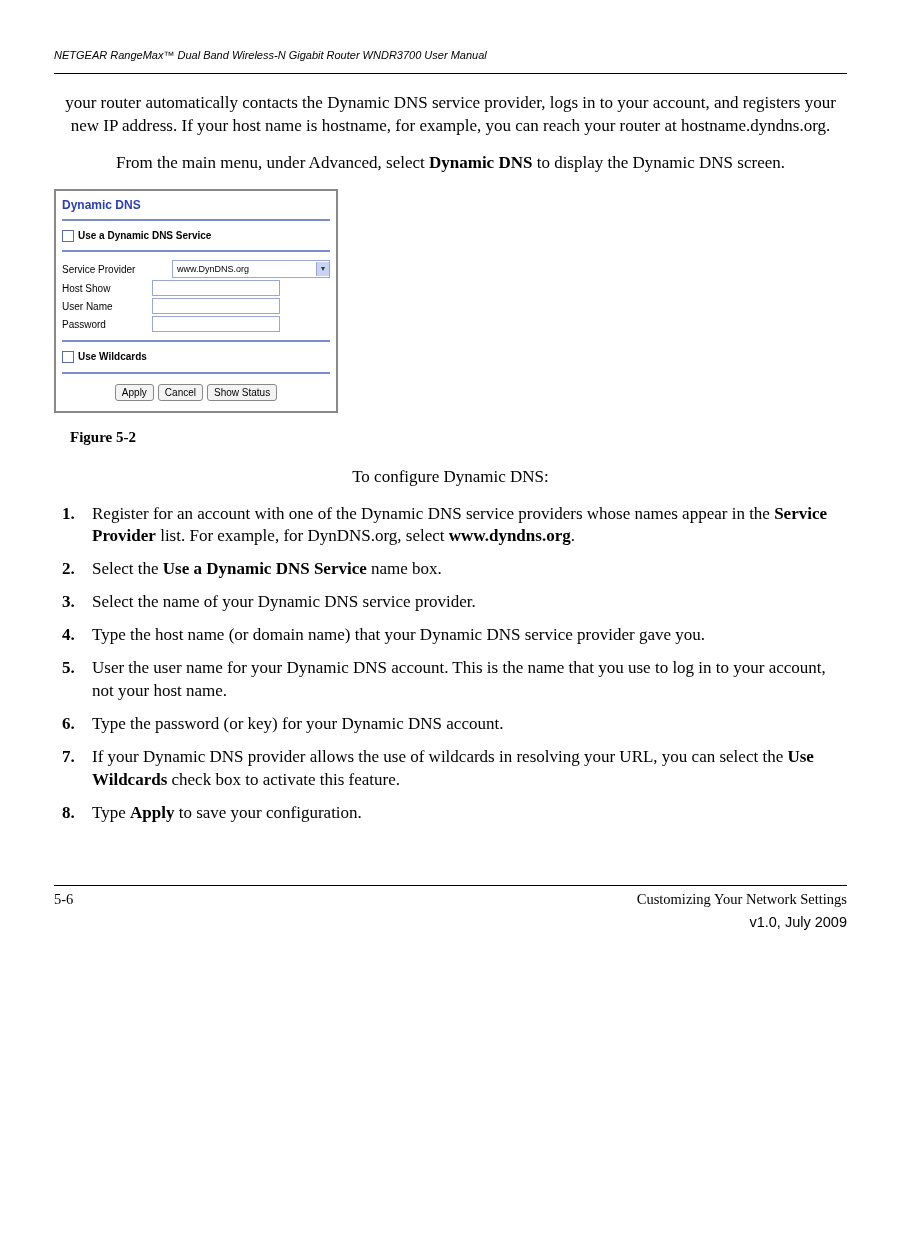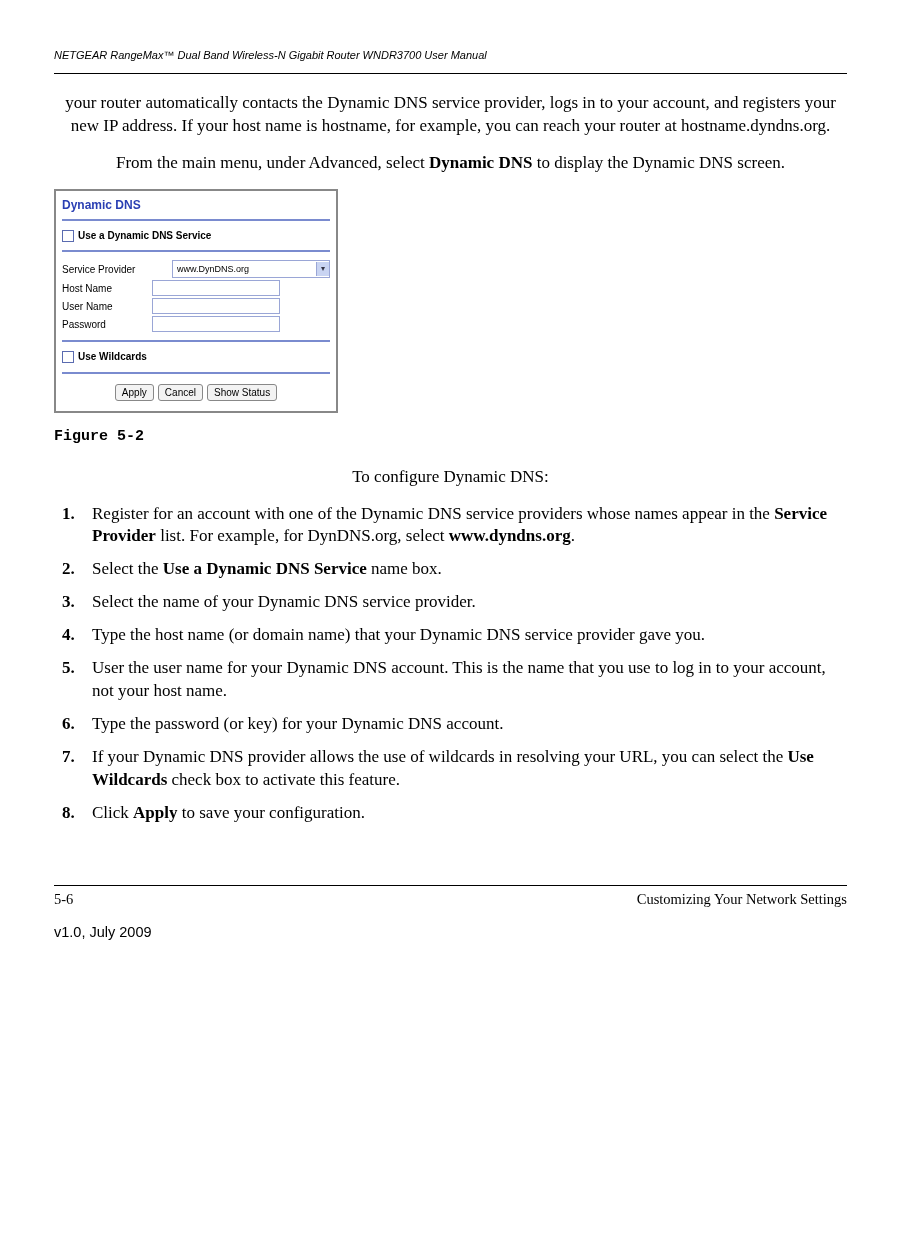--- a/index.html
+++ b/index.html
@@ -90,24 +90,24 @@
     margin-top: 10px;
   }
   .figure-wrap .btn {
     border: 1px solid #888;
     border-radius: 3px;
     padding: 1px 6px;
     font-size: 10px;
     background: #f3f3f3;
   }
   .figure-caption {
-    font-family: Liberation Mono, monospace;
+    font-family: Liberation Serif, serif;
     font-weight: bold;
     font-size: 15px;
-    margin: 14px 0 18px 0;
+    margin: 14px 0 18px 16px;
   }
   ol.steps {
     padding-left: 0;
     margin: 8px;
     list-style: none;
     counter-reset: step;
   }
   ol.steps > li {
     counter-increment: step;
     position: relative;
@@ -120,24 +120,24 @@
     position: absolute;
     left: 0;
   }
   .footer {
     display: flex;
     justify-content: space-between;
     font-family: Liberation Serif, serif;
     font-size: 14.5px;
   }
   .footer-center {
-    text-align: left;
+    text-align: right;
     font-family: Arial, Helvetica, sans-serif;
     font-size: 14.5px;
-    margin-top: 14px;
+    margin-top: 4px;
   }
   b { font-weight: bold; }
 </style>
 </head>
 <body>
 
 <div class="header-title">NETGEAR RangeMax™ Dual Band Wireless-N Gigabit Router WNDR3700 User Manual</div>
 <hr class="thin">
 
 <p>your router automatically contacts the Dynamic DNS service provider, logs in to your account, and registers your new IP address. If your host name is hostname, for example, you can reach your router at hostname.dyndns.org.</p>
@@ -158,21 +158,21 @@
 
   <div class="row">
     <span class="label">Service Provider</span>
     <span style="flex:0 0 20px;"></span>
     <div class="select">
       <span>www.DynDNS.org</span>
       <span class="arrow">▾</span>
     </div>
   </div>
   <div class="row">
-    <span class="label">Host Name</span>
+    <span class="label">Host Show</span>
     <div class="field"></div>
     <span style="flex:0 0 50px;"></span>
   </div>
   <div class="row">
     <span class="label">User Name</span>
     <div class="field"></div>
     <span style="flex:0 0 50px;"></span>
   </div>
   <div class="row">
     <span class="label">Password</span>
@@ -206,21 +206,21 @@
     <span>Select the </span><b>Use a Dynamic DNS Service</b><span> name box.</span>
   </li>
   <li>Select the name of your Dynamic DNS service provider.</li>
   <li>Type the host name (or domain name) that your Dynamic DNS service provider gave you.</li>
   <li>User the user name for your Dynamic DNS account. This is the name that you use to log in to your account, not your host name.</li>
   <li>Type the password (or key) for your Dynamic DNS account.</li>
   <li>
     <span>If your Dynamic DNS provider allows the use of wildcards in resolving your URL, you can select the </span><b>Use Wildcards</b><span> check box to activate this feature.</span><br>
   </li>
   <li>
-    <span>Click </span><b>Apply</b><span> to save your configuration.</span>
+    <span>Type </span><b>Apply</b><span> to save your configuration.</span>
   </li>
 </ol>
 
 <hr class="footer-rule">
 <div class="footer">
   <span>5-6</span>
   <span>Customizing Your Network Settings</span>
 </div>
 <div class="footer-center">v1.0, July 2009</div>
 

